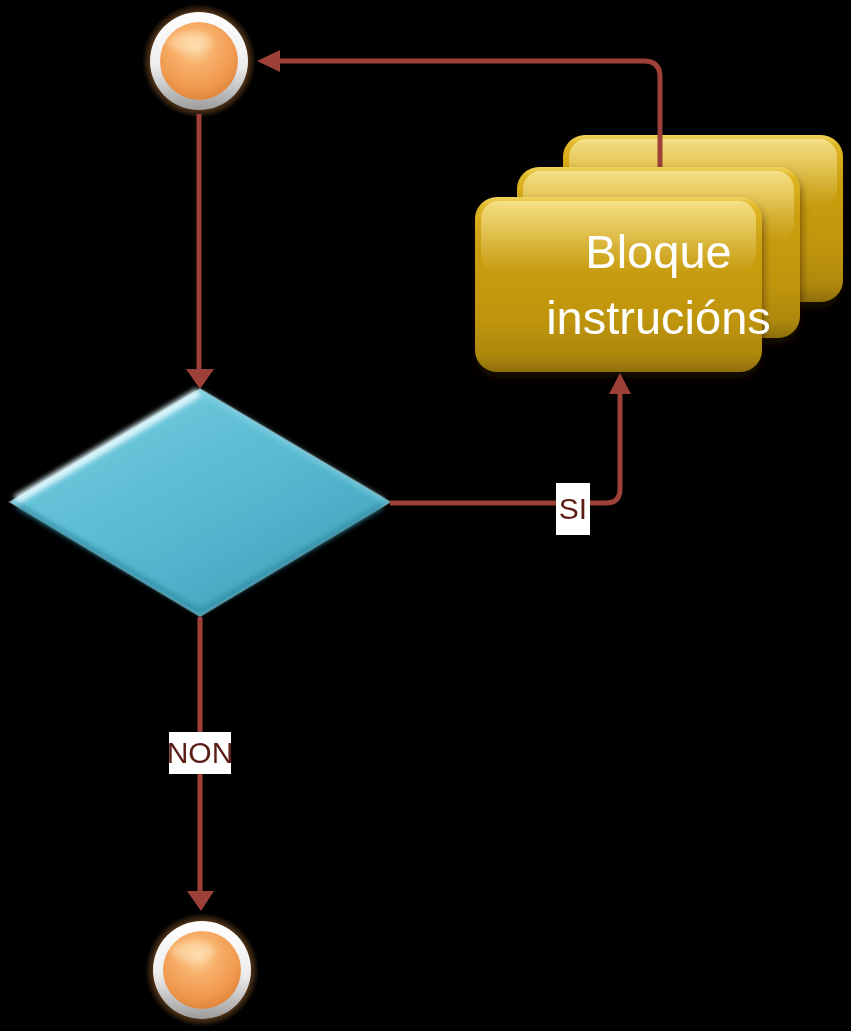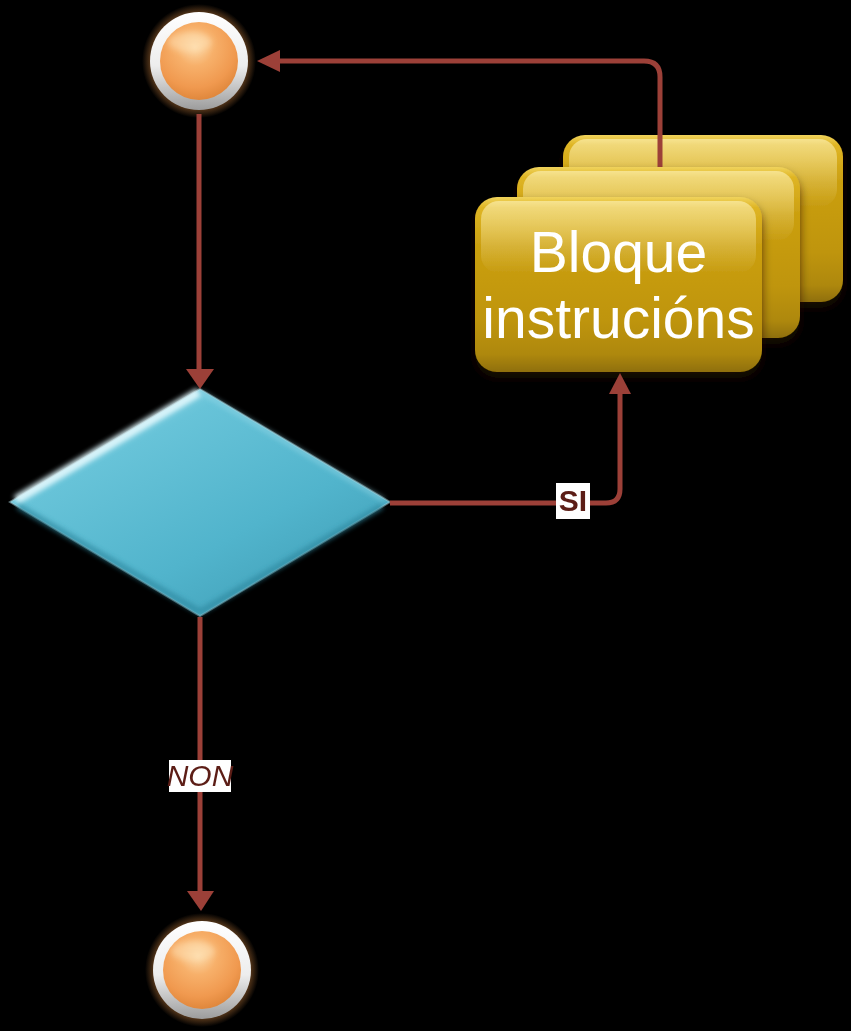--- a/index.html
+++ b/index.html
@@ -33,45 +33,44 @@
     top: 388px;
     width: 380px;
     height: 227px;
     font-size: 46px;
   }
   .lbl-bloque {
     left: 475px;
     top: 197px;
     width: 287px;
     height: 175px;
-    font-size: 57px;
+    font-size: 47px;
     line-height: 66px;
+    padding-left: 40px;
   }
   .edge-label {
     position: absolute;
     display: flex;
     align-items: center;
     justify-content: center;
     background: #FFFFFF;
     color: #5C1D16;
     font-size: 30px;
   }
   .lbl-si {
     left: 556px;
     top: 483px;
     width: 34px;
-    height: 36px;
-    font-weight: bold;
+    height: 52px;
   }
   .lbl-non {
     left: 169px;
-    top: 760px;
+    top: 732px;
     width: 62px;
-    height: 32px;
-    font-style: italic;
+    height: 42px;
   }
 </style>
 </head>
 <body>
 
 <div class="stage">
 
   <svg width="851" height="1031" viewBox="0 0 851 1031">
     <defs>
       <radialGradient id="glowGrad" cx="50%" cy="50%" r="50%">

